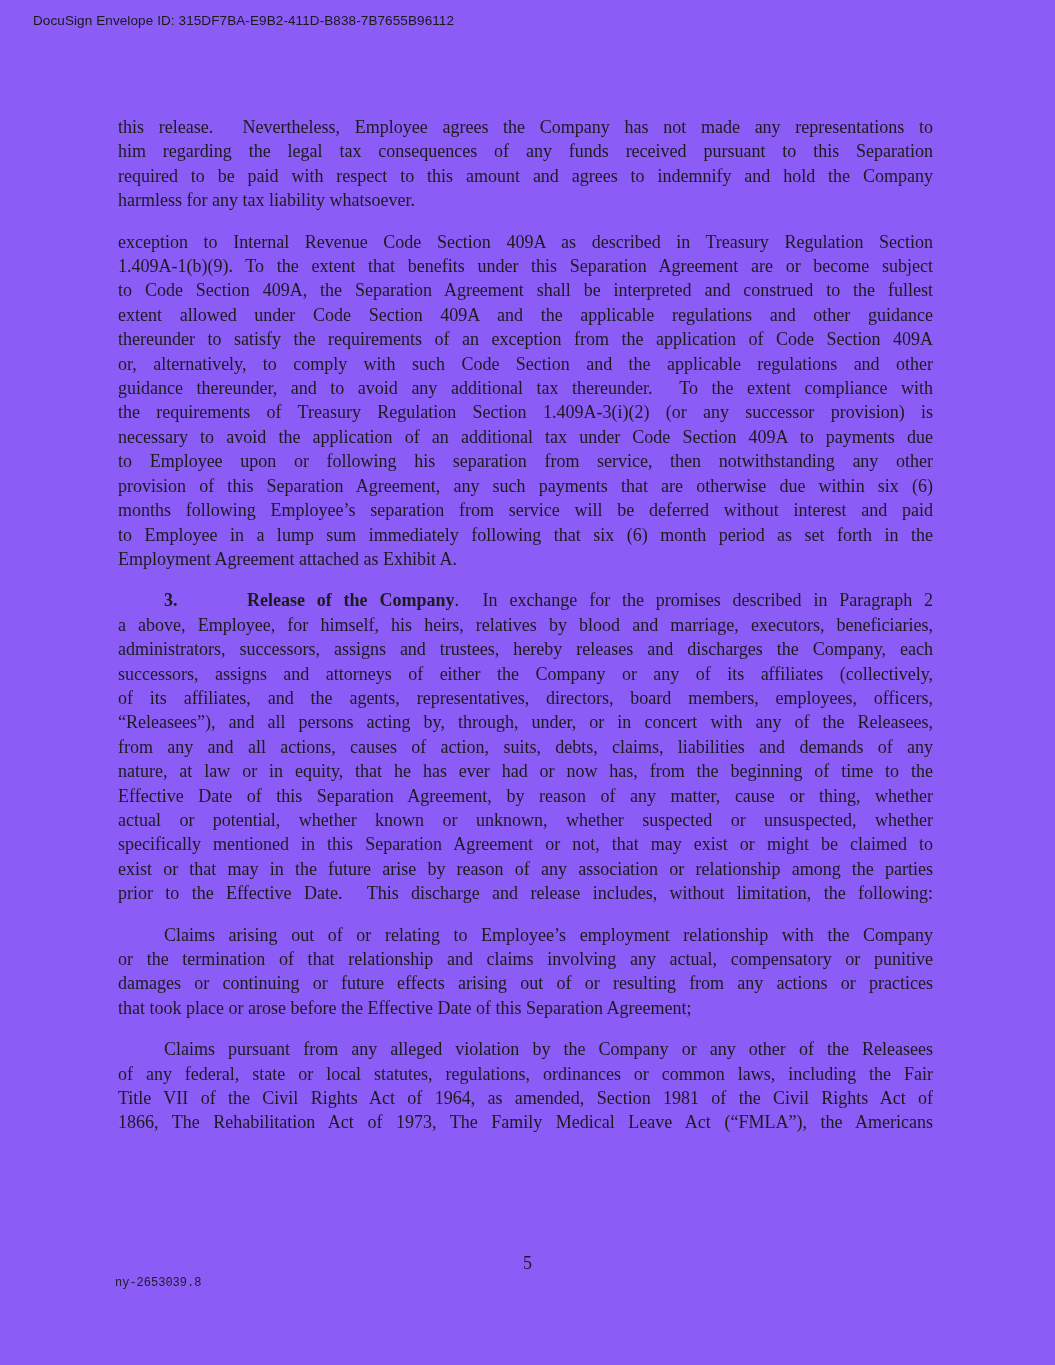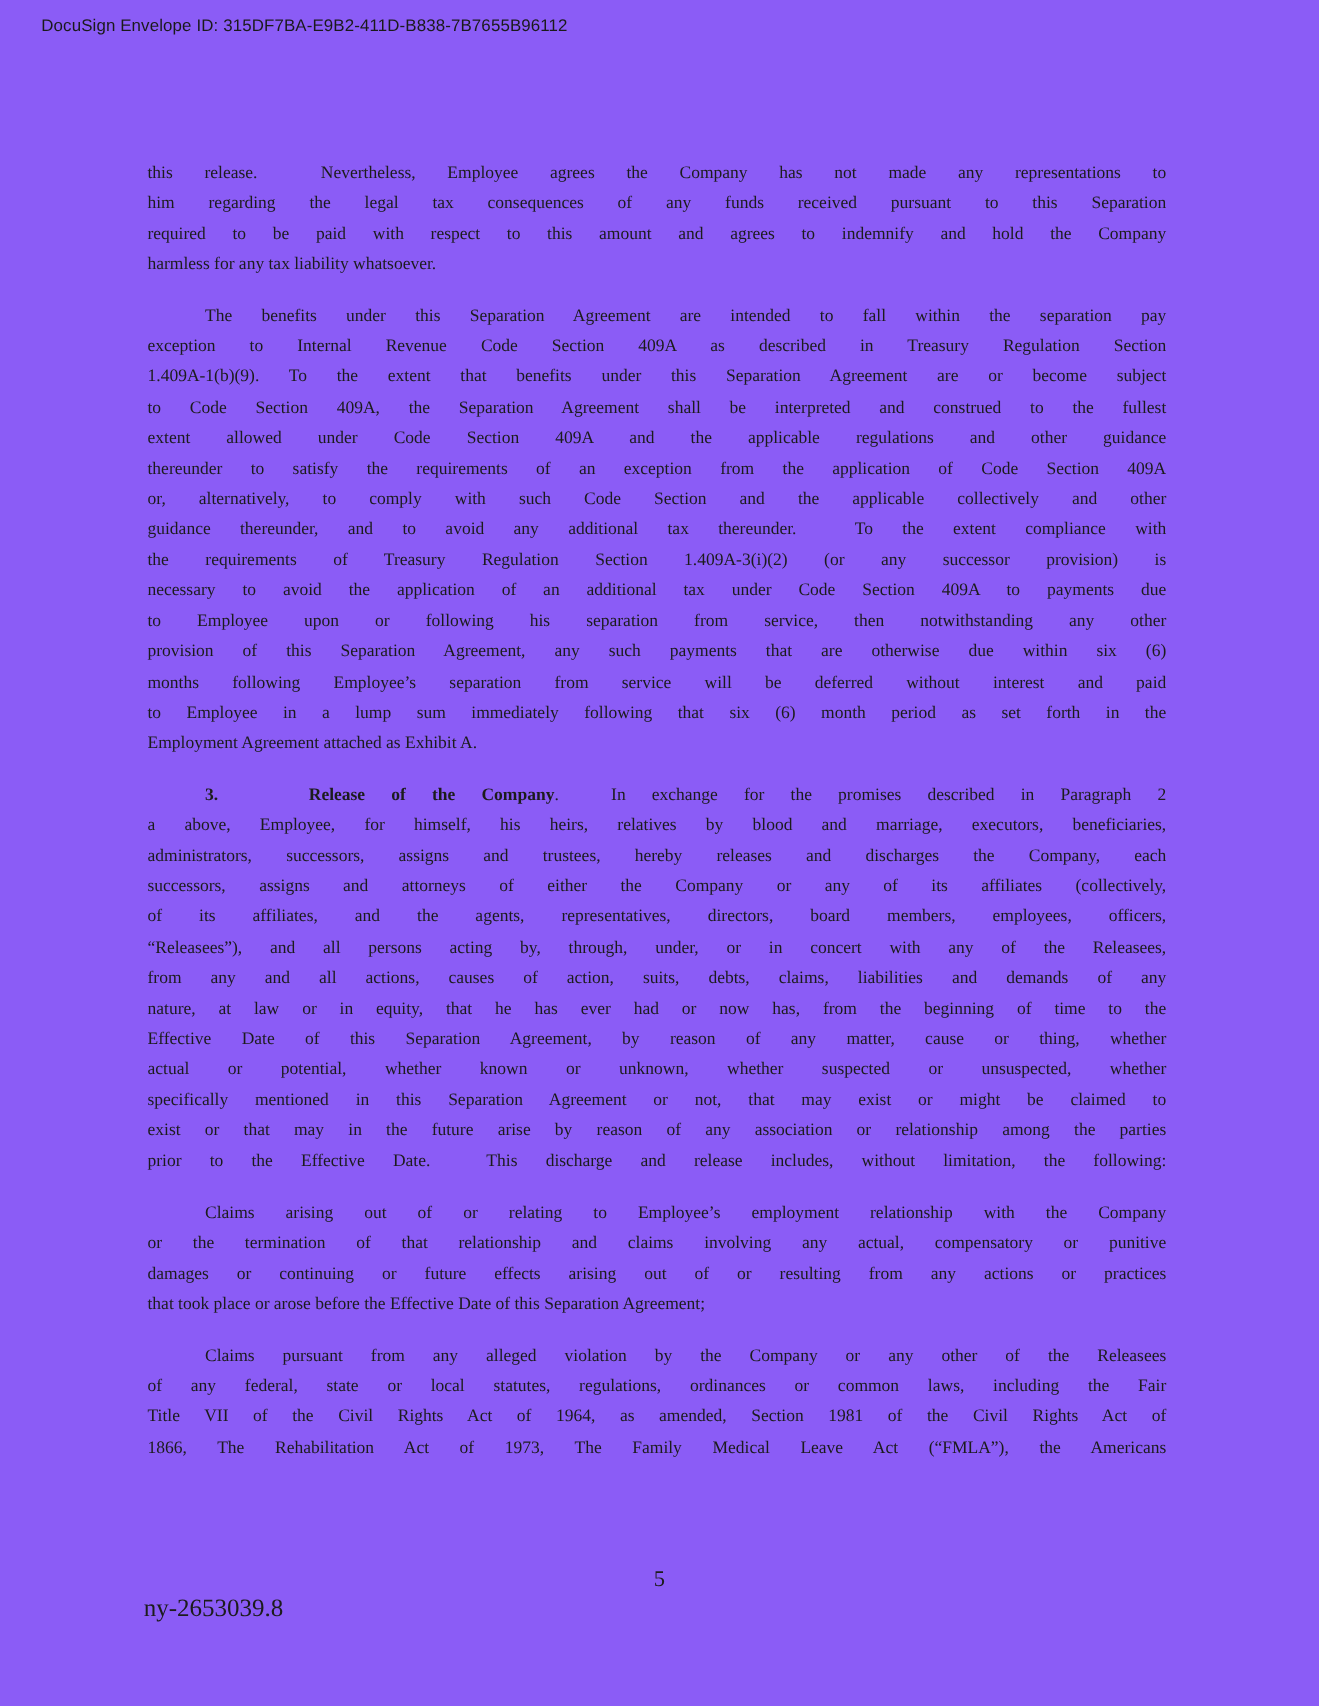--- a/index.html
+++ b/index.html
@@ -17,23 +17,23 @@
     left: 33px;
     top: 13px;
     font-family: "Liberation Sans", sans-serif;
     font-size: 13.5px;
     color: #1a1a1a;
     letter-spacing: 0.1px;
   }
   .doc-body {
     position: absolute;
     left: 118px;
-    top: 127px;
+    top: 115px;
     width: 815px;
-    font-size: 14px;
+    font-size: 18px;
     line-height: 24.4px;
   }
   .para { margin: 0; }
   .para + .para { margin-top: 17px; }
   .ln { text-align: justify; text-align-last: justify; }
   .ln.last { text-align-last: left; }
   .ln.ind { text-indent: 46px; }
   .hnum {
     display: inline-block;
     width: 129px;
@@ -47,47 +47,47 @@
     top: 1253px;
     left: 0;
     width: 100%;
     text-align: center;
     font-size: 18px;
   }
   .doc-ref {
     position: absolute;
     left: 115px;
     top: 1276px;
-    font-size: 20px;
+    font-size: 12px;
+    font-family: Liberation Mono, monospace;
   }
 </style>
 </head>
 <body>
 
 <div class="page">
 
   <div class="docusign">DocuSign Envelope ID: 315DF7BA-E9B2-411D-B838-7B7655B96112</div>
 
   <div class="doc-body">
 
     <div class="para">
       <div class="ln">this release.&nbsp; Nevertheless, Employee agrees the Company has not made any representations to</div>
       <div class="ln">him regarding the legal tax consequences of any funds received pursuant to this Separation</div>
       <div class="ln">required to be paid with respect to this amount and agrees to indemnify and hold the Company</div>
       <div class="ln last">harmless for any tax liability whatsoever.</div>
     </div>
 
     <div class="para">
-      <div class="ln ind">The benefits under this Separation Agreement are intended to fall within the separation pay</div>
       <div class="ln">exception to Internal Revenue Code Section 409A as described in Treasury Regulation Section</div>
       <div class="ln">1.409A-1(b)(9). To the extent that benefits under this Separation Agreement are or become subject</div>
       <div class="ln">to Code Section 409A, the Separation Agreement shall be interpreted and construed to the fullest</div>
       <div class="ln">extent allowed under Code Section 409A and the applicable regulations and other guidance</div>
       <div class="ln">thereunder to satisfy the requirements of an exception from the application of Code Section 409A</div>
-      <div class="ln">or, alternatively, to comply with such Code Section and the applicable collectively and other</div>
+      <div class="ln">or, alternatively, to comply with such Code Section and the applicable regulations and other</div>
       <div class="ln">guidance thereunder, and to avoid any additional tax thereunder.&nbsp; To the extent compliance with</div>
       <div class="ln">the requirements of Treasury Regulation Section 1.409A-3(i)(2) (or any successor provision) is</div>
       <div class="ln">necessary to avoid the application of an additional tax under Code Section 409A to payments due</div>
       <div class="ln">to Employee upon or following his separation from service, then notwithstanding any other</div>
       <div class="ln">provision of this Separation Agreement, any such payments that are otherwise due within six (6)</div>
       <div class="ln">months following Employee’s separation from service will be deferred without interest and paid</div>
       <div class="ln">to Employee in a lump sum immediately following that six (6) month period as set forth in the</div>
       <div class="ln last">Employment Agreement attached as Exhibit A.</div>
     </div>
 

